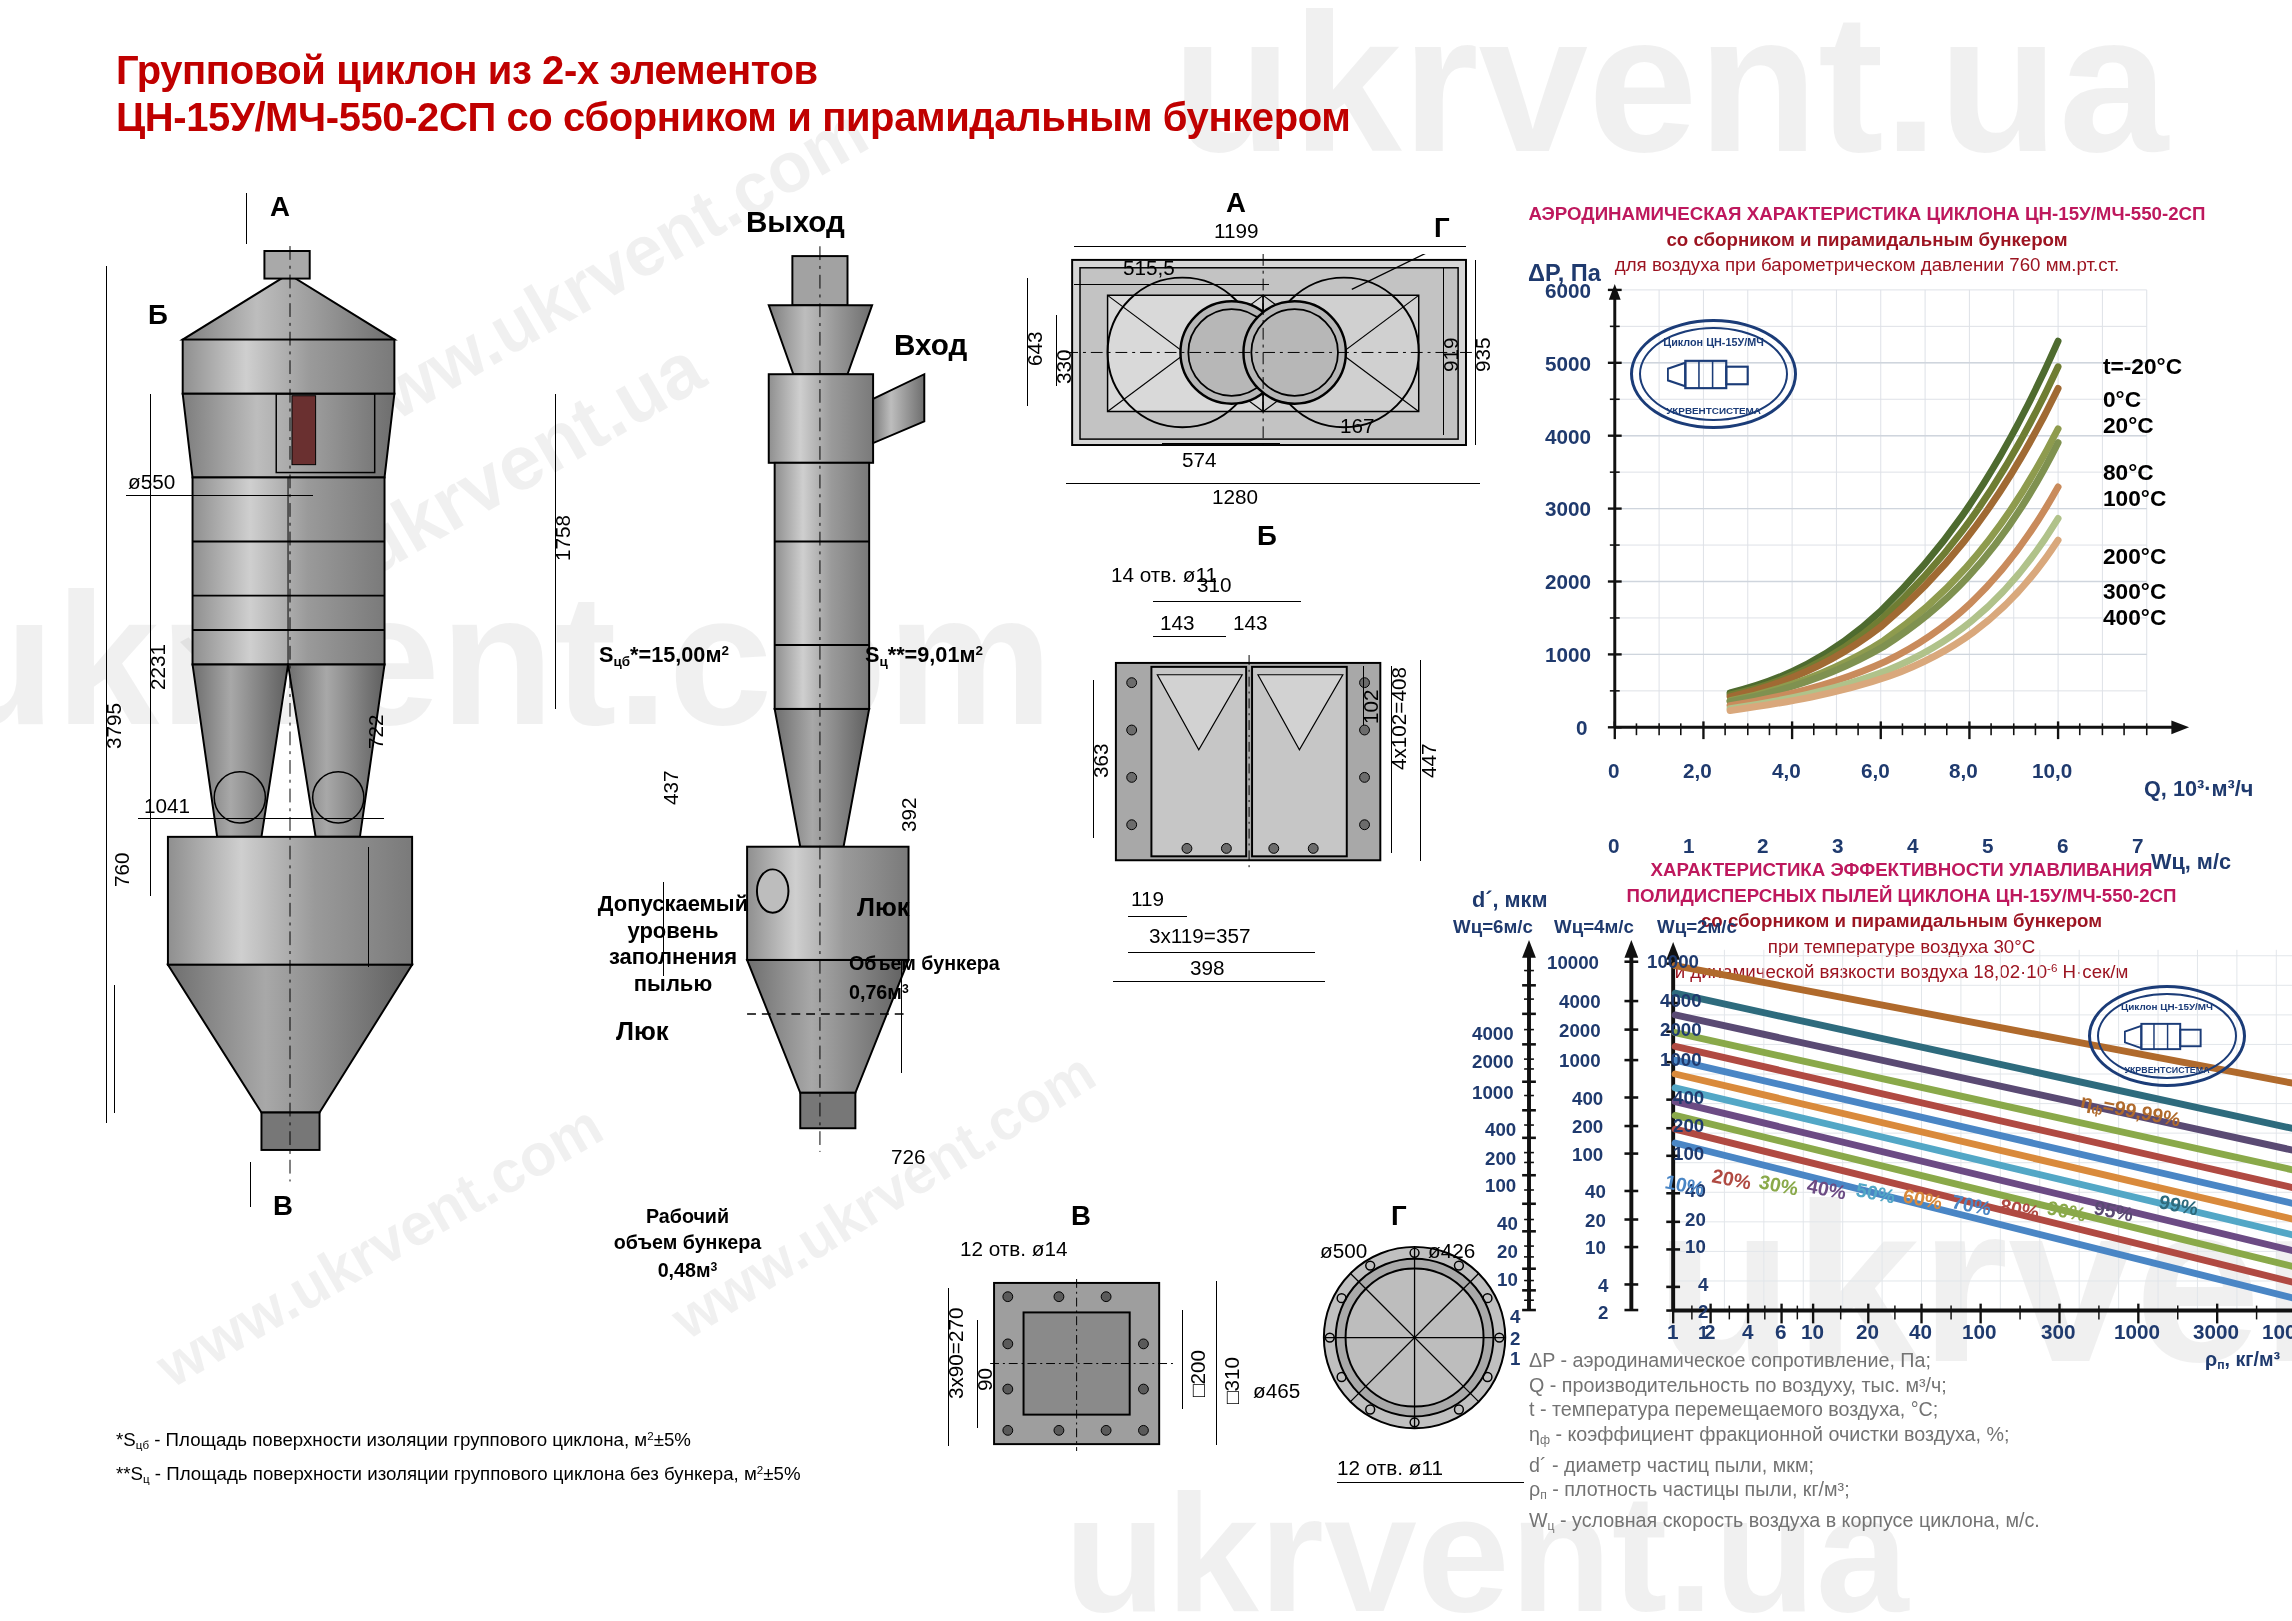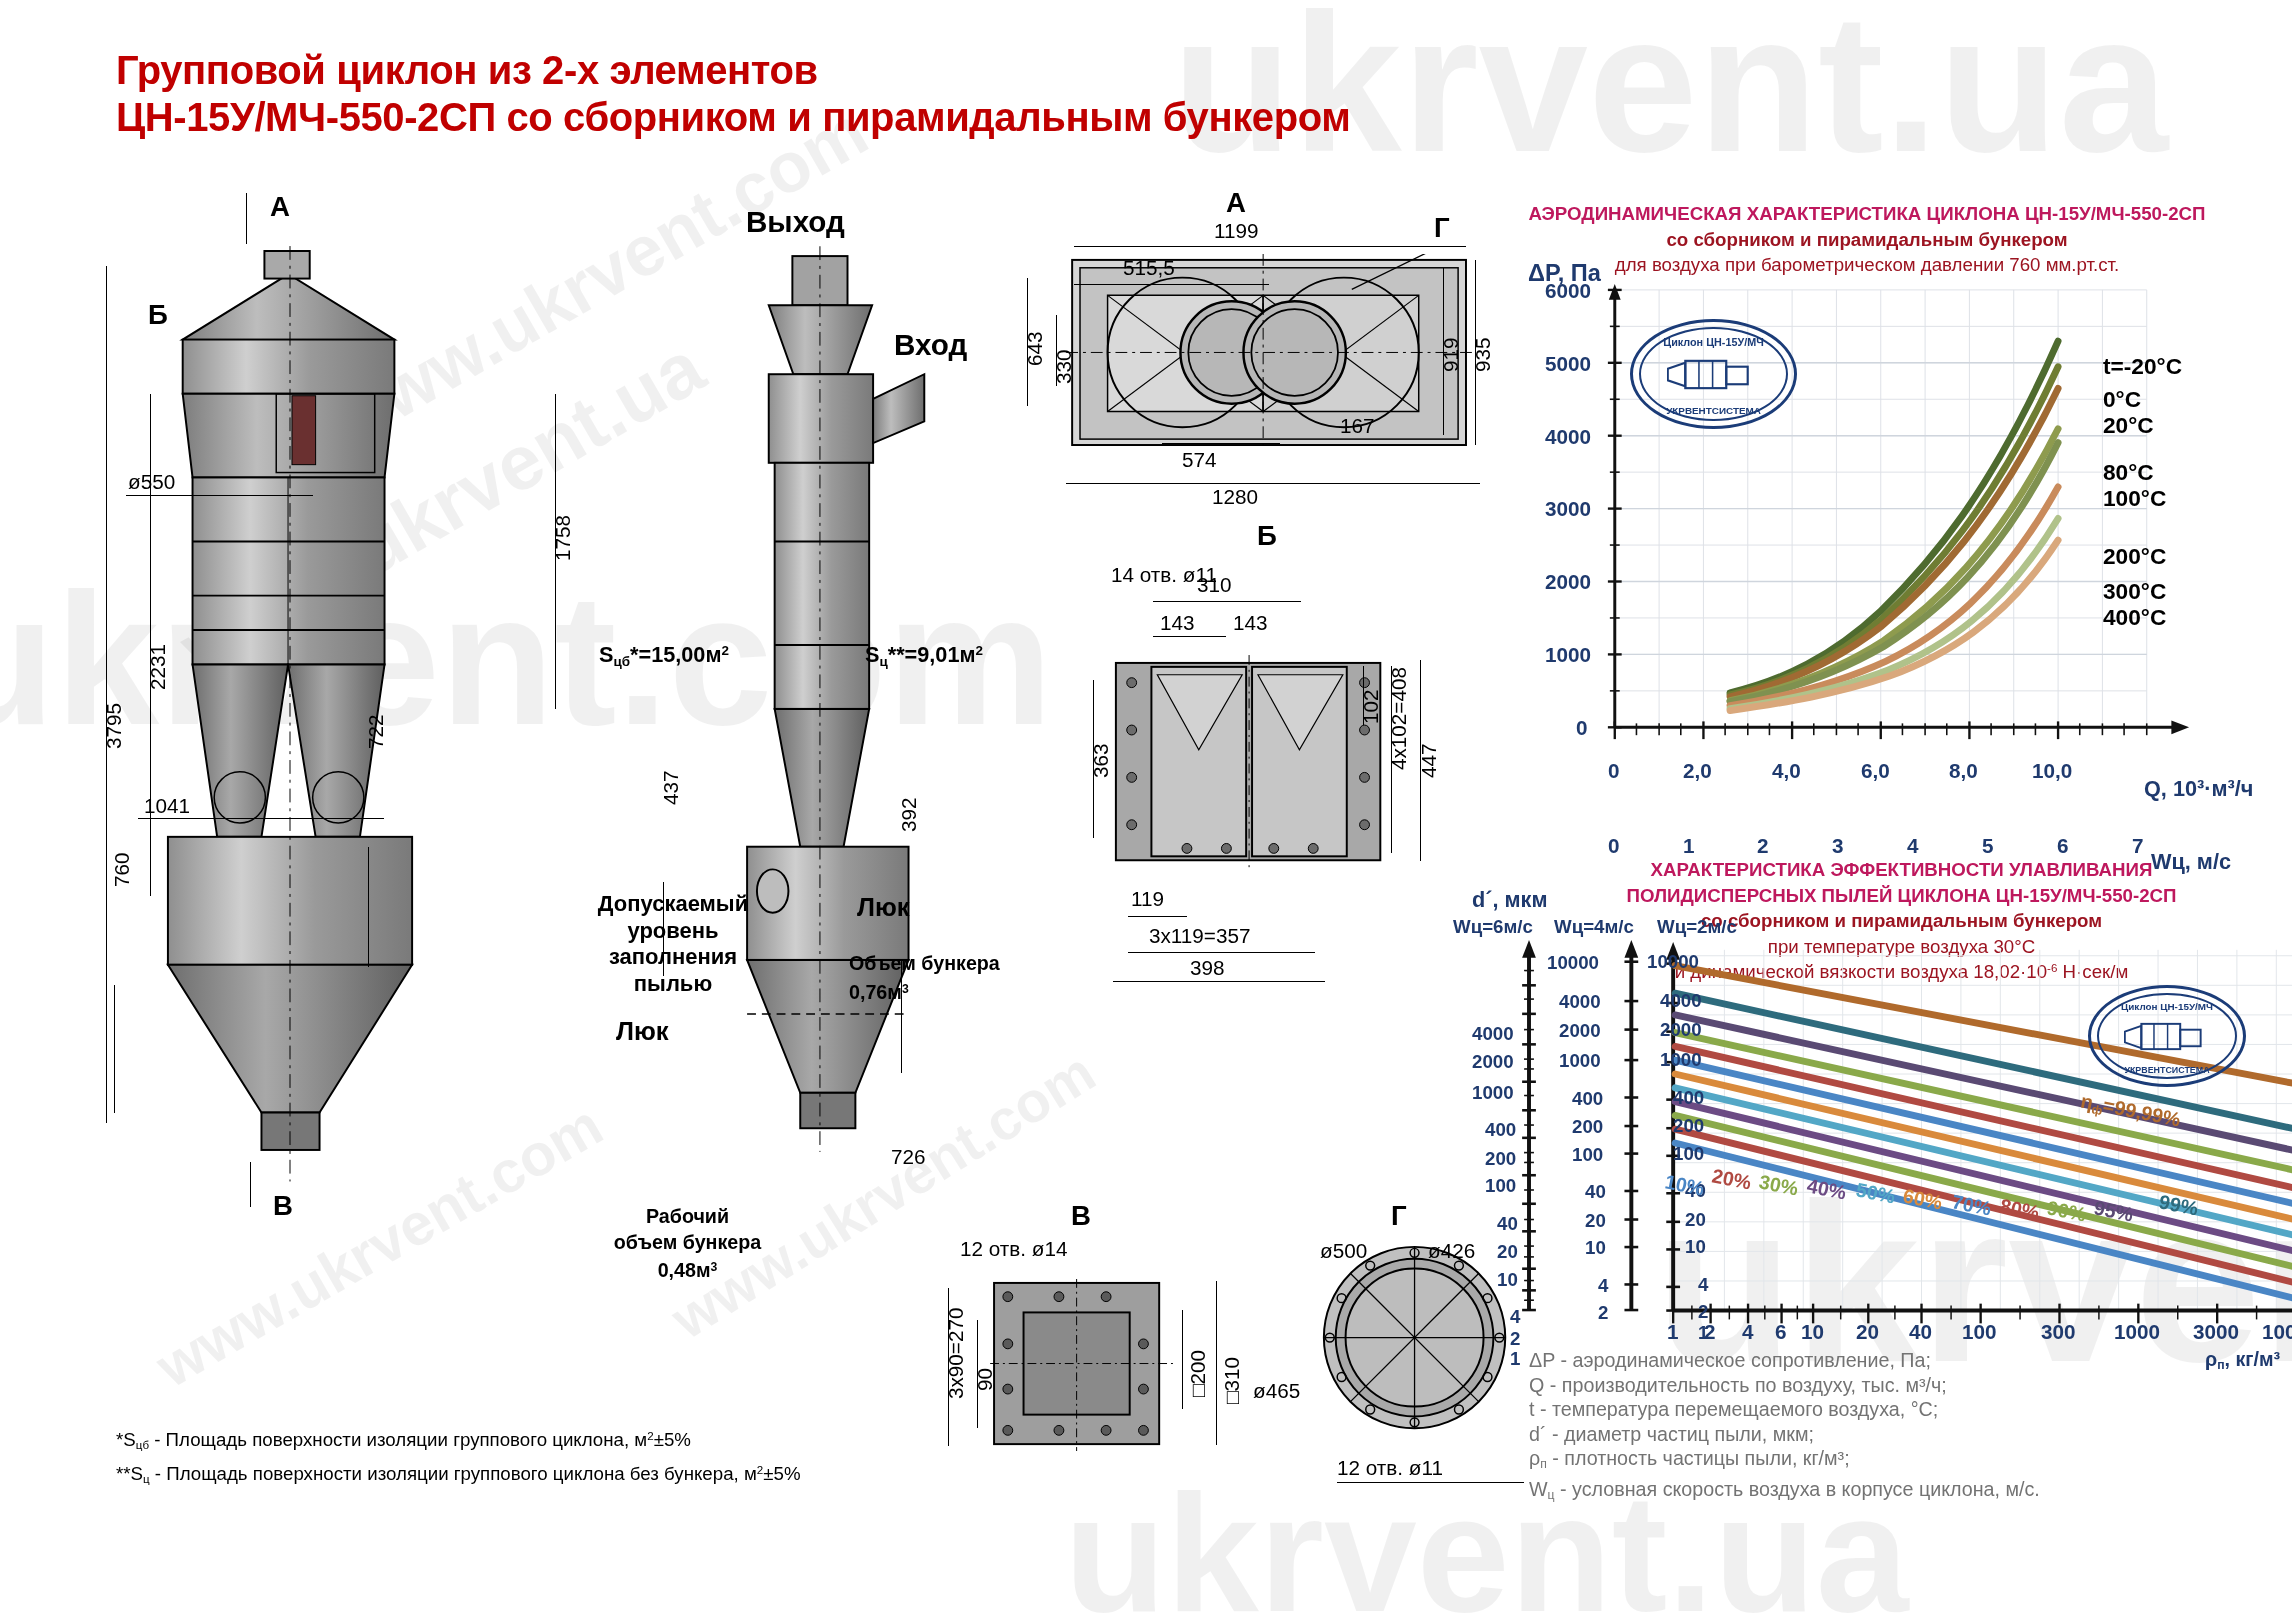--- a/index.html
+++ b/index.html
@@ -822,20 +822,21 @@
       <line x1="30" y1="5" x2="30" y2="31" stroke="#1b3c78" stroke-width="1.5"></line>
       <line x1="44" y1="5" x2="44" y2="31" stroke="#1b3c78" stroke-width="1.5"></line>
     </svg>
     <div class="txt" style="top:77px;font-size:8.9px;">УКРВЕНТСИСТЕМА</div>
   </div>
 
   <div class="note-list" style="left:1529px;top:1348px;">
     <div><span>ΔP</span><span> - аэродинамическое сопротивление, Па;</span></div>
     <div><span>Q</span><span> - производительность по воздуху, тыс. м³/ч;</span></div>
     <div><span>t</span><span> - температура перемещаемого воздуха, °С;</span></div>
+    <div><span>η</span><sub>ф</sub><span> - коэффициент фракционной очистки воздуха, %;</span></div>
     <div><span>d´</span><span> - диаметр частиц пыли, мкм;</span></div>
     <div><span>ρ</span><sub>п</sub><span> - плотность частицы пыли, кг/м³;</span></div>
     <div><span>W</span><sub>ц</sub><span> - условная скорость воздуха в корпусе циклона, м/с.</span></div>
   </div>
 
   <div class="foot" style="left:116px;top:1424px;">
     <div>
       <span>*S</span><sub>цб</sub><span> - Площадь поверхности изоляции группового циклона, м</span><sup>2</sup><span>±5%</span>
     </div>
     <div>

